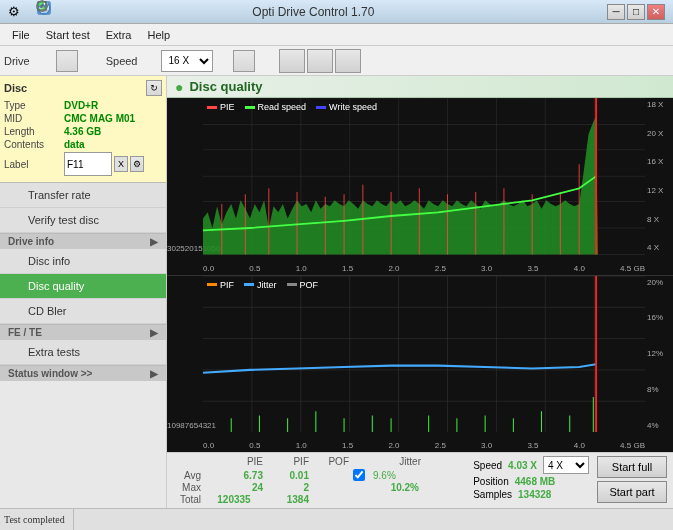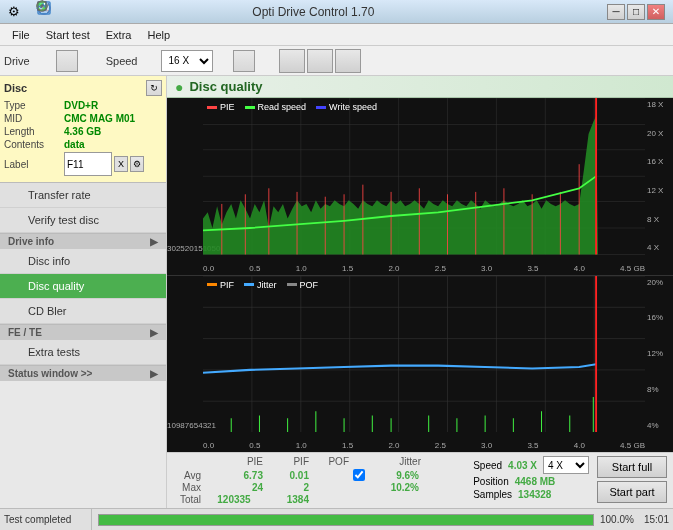--- a/index.html
+++ b/index.html
@@ -93,21 +93,21 @@
     .stats-bar { background: #e8e8e8; border-top: 1px solid #ccc; padding: 3px 6px; display: flex; align-items: flex-start; gap: 0; }
     .right-stats { display: flex; flex-direction: column; gap: 2px; margin-left: 8px; }
     .speed-stat { display: flex; align-items: center; gap: 6px; font-size: 10px; }
     .speed-val { color: #44aa44; font-weight: bold; }
     
     .start-btns { display: flex; flex-direction: column; gap: 3px; margin-left: 8px; }
     .start-btn { width: 70px; height: 22px; border: 1px solid #888; background: linear-gradient(to bottom, #e8e8e8, #d0d0d0); font-size: 11px; cursor: pointer; display: flex; align-items: center; justify-content: center; }
     
     
     .status-bar { height: 22px; background: #e0e0e0; border-top: 1px solid #bbb; display: flex; align-items: center; padding: 0 4px; gap: 0; }
-    .status-left { display: flex; align-items: center; gap: 4px; padding: 0 20px 0 0; border-right: 1px solid #bbb; height: 100%; }
+    .status-left { display: flex; align-items: center; gap: 4px; padding: 0 8px 0 0; border-right: 1px solid #bbb; height: 100%; font-family: Liberation Serif, serif; }
     .status-label { font-size: 10px; color: #333; white-space: nowrap; }
     .status-right { flex: 1; margin-left: 6px; display: flex; align-items: center; gap: 6px; }
     .progress-bar-outer { flex: 1; height: 12px; border: 1px solid #999; background: #f0f0f0; }
     .progress-bar-inner { height: 100%; background: #44bb44; }
     .status-pct { font-size: 10px; color: #333; min-width: 38px; }
     .status-time { font-size: 10px; color: #333; }
     
     
     svg { position: absolute; top: 0; left: 36px; right: 28px; bottom: 20px; }
 
@@ -497,21 +497,21 @@
         </div>
 
         <div style="display:flex; align-items:center; font-size:10px;">
           <span style="width:32px; color:#555; text-align:right; padding-right:4px;">Avg</span>
           <span style="min-width:58px; text-align:right; color:#44aa44; font-weight:bold;">6.73</span>
           <span style="min-width:42px; text-align:right; color:#44aa44; font-weight:bold; margin-left:4px;">0.01</span>
           <span style="min-width:36px; text-align:right; color:#888; margin-left:4px;"></span>
           <label style="width:20px; margin-left:4px; display:flex; align-items:center;">
             <input type="checkbox" checked="" style="width: 12px; height: 12px;">
           </label>
-          <span style="min-width:46px; text-align:right; color:#44aa44; font-weight:bold;">9.6%</span>
+          <span style="min-width:46px; text-align:left; color:#44aa44; font-weight:normal;">9.6%</span>
         </div>
 
         <div style="display:flex; align-items:center; font-size:10px;">
           <span style="width:32px; color:#555; text-align:right; padding-right:4px;">Max</span>
           <span style="min-width:58px; text-align:right; color:#44aa44; font-weight:bold;">24</span>
           <span style="min-width:42px; text-align:right; color:#44aa44; font-weight:bold; margin-left:4px;">2</span>
           <span style="min-width:36px; text-align:right; color:#888; margin-left:4px;"></span>
           <span style="width:20px; margin-left:4px;"></span>
           <span style="min-width:46px; text-align:right; color:#44aa44; font-weight:bold;">10.2%</span>
         </div>
@@ -551,20 +551,13 @@
     </div>
 
   </div>
 
 </div>
 
 <div class="status-bar">
   <div class="status-left">
     <span class="status-label">Test completed</span>
   </div>
-  <div class="status-right">
-    <div class="progress-bar-outer">
-      <div class="progress-bar-inner" style="width: 100%;"></div>
-    </div>
-    <span class="status-pct">100.0%</span>
-    <span class="status-time">15:01</span>
-  </div>
 </div>
 
 </body></html>

